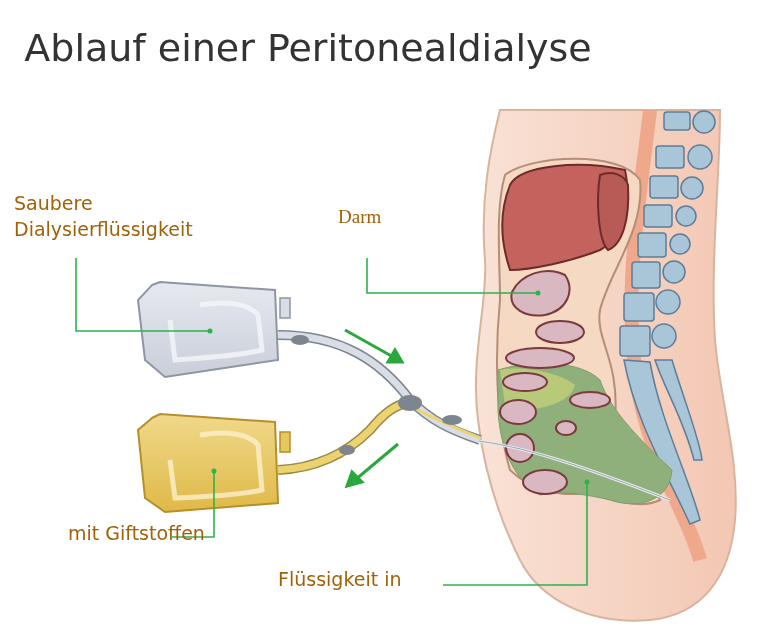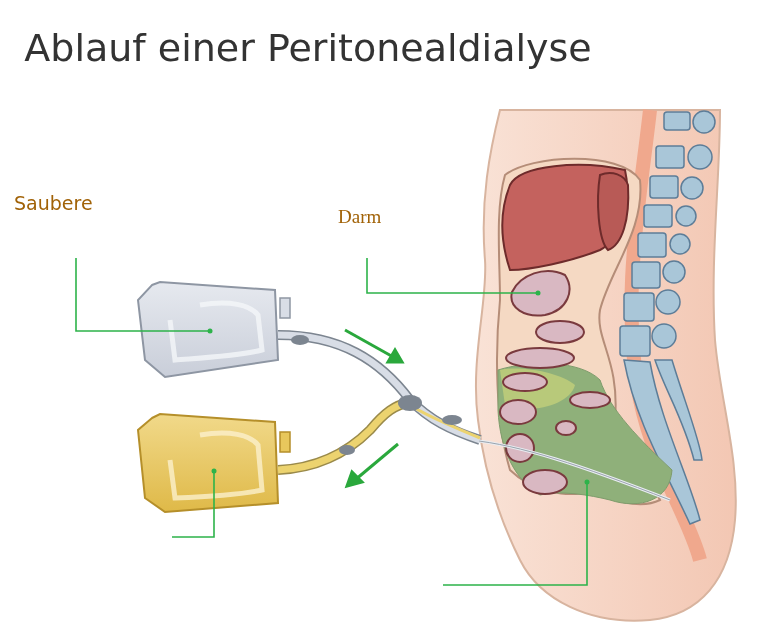--- a/index.html
+++ b/index.html
@@ -122,20 +122,23 @@
   <g fill="#2db34a">
     <circle cx="210" cy="331" r="2.5"></circle>
     <circle cx="538" cy="293" r="2.5"></circle>
     <circle cx="214" cy="471" r="2.5"></circle>
     <circle cx="587" cy="482" r="2.5"></circle>
   </g>
 </svg>
 
 <div class="label" style="left:14px; top:190px;">
   <div>Saubere</div>
+  <div>Dialysierflüssigkeit</div>
 </div>
 <div class="label" style="left:338px; top:204px;font-family:Liberation Serif, serif;">
   <div>Darm</div>
 </div>
 <div class="label" style="left:68px; top:520px;">
+  <div>mit Giftstoffen</div>
 </div>
 <div class="label" style="left:278px; top:566px;">
+  <div>Flüssigkeit in</div>
 </div>
 
 </body></html>

